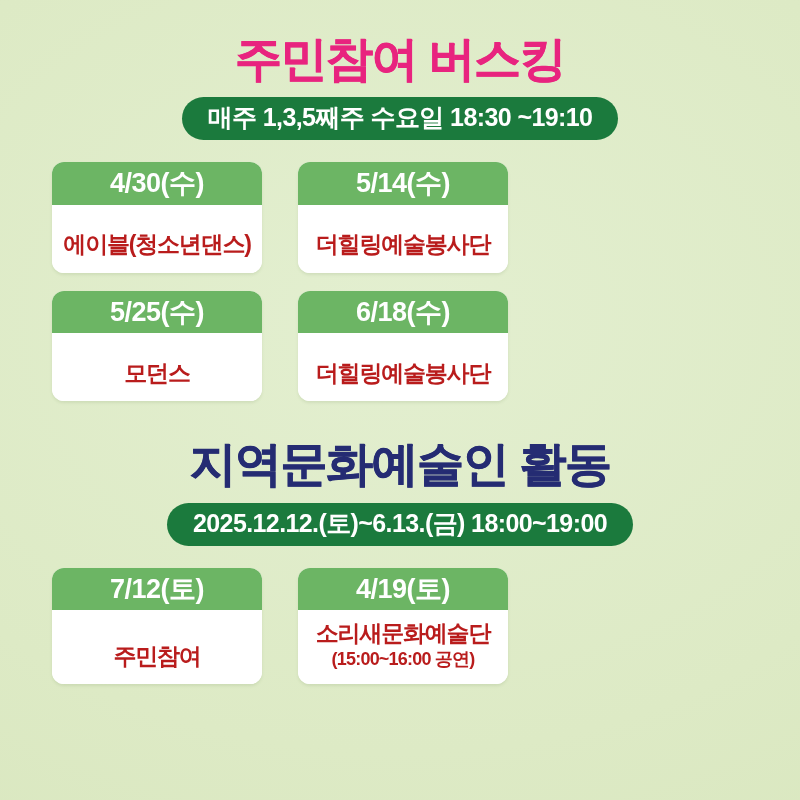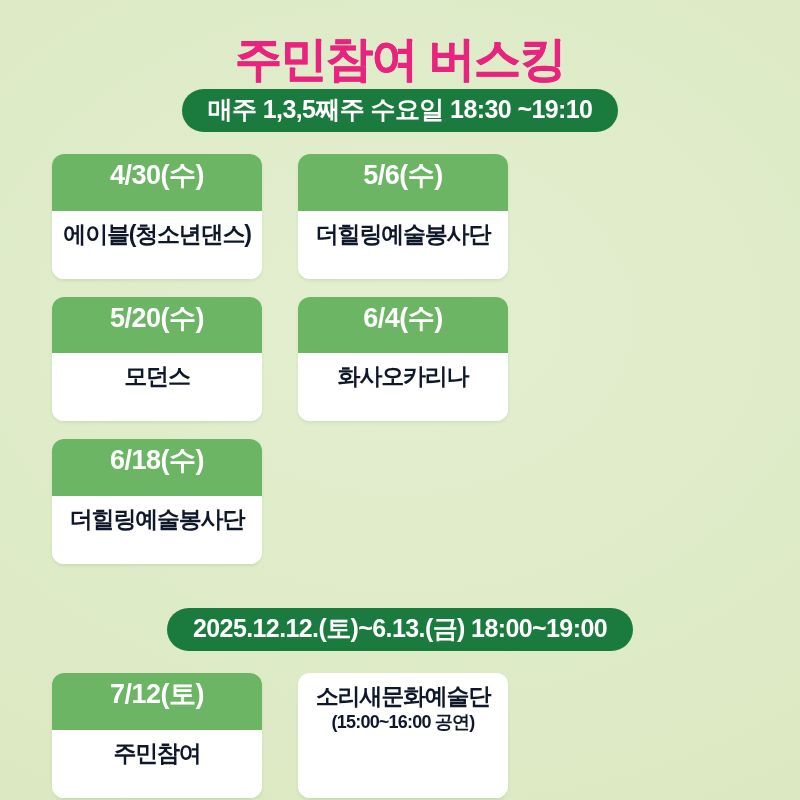--- a/index.html
+++ b/index.html
@@ -41,21 +41,21 @@
     letter-spacing: -1.5px;
     line-height: 1.05;
     text-align: center;
     margin: 0;
     -webkit-text-stroke: 0.6px currentColor;
   }
   .title-pink  { color: #e8247f; }
   .title-navy  { color: #252c73; }
 
   .section-pill {
-    margin-top: 6px;
+    margin-top: 14px;
     background: #1b7a3d;
     color: #ffffff;
     border-radius: 999px;
     padding: 6px 26px 8px;
     font-size: 25px;
     font-weight: 700;
     letter-spacing: -0.6px;
     line-height: 1.15;
     white-space: nowrap;
     text-align: center;
@@ -79,31 +79,31 @@
     display: flex;
     flex-direction: column;
   }
   .card-date {
     background: #6cb564;
     color: #ffffff;
     font-size: 27px;
     font-weight: 800;
     letter-spacing: -0.5px;
     text-align: center;
-    padding: 7px 4px 20px;
+    padding: 7px 4px 6px;
     line-height: 1.1;
   }
   .card-body {
     background: #ffffff;
-    color: #0f172a;
+    color: #b91c1c;
     flex: 1;
     display: flex;
     flex-direction: column;
     align-items: center;
-    justify-content: flex-start;
+    justify-content: flex-end;
     padding: 10px 6px 14px;
     min-height: 44px;
   }
   .card-name {
     font-size: 23px;
     font-weight: 800;
     letter-spacing: -1.2px;
     line-height: 1.2;
     text-align: center;
     white-space: nowrap;
@@ -132,68 +132,63 @@
 
       <div class="card">
         <div class="card-date">4/30(수)</div>
         <div class="card-body">
           <div class="card-name">에이블(청소년댄스)</div>
 
         </div>
       </div>
 
       <div class="card">
-        <div class="card-date">5/6(수)</div>
+        <div class="card-date">5/14(수)</div>
         <div class="card-body">
           <div class="card-name">더힐링예술봉사단</div>
 
         </div>
       </div>
 
       <div class="card">
-        <div class="card-date">5/20(수)</div>
+        <div class="card-date">5/25(수)</div>
         <div class="card-body">
           <div class="card-name">모던스</div>
 
         </div>
       </div>
 
-      <div class="card">
-        <div class="card-date">6/4(수)</div>
-        <div class="card-body">
-          <div class="card-name">화사오카리나</div>
-
-        </div>
-      </div>
 
       <div class="card">
         <div class="card-date">6/18(수)</div>
         <div class="card-body">
           <div class="card-name">더힐링예술봉사단</div>
 
         </div>
       </div>
 
     </div>
   </div>
 
   <div class="section section-2">
+    <h1 class="section-title title-navy">지역문화예술인 활동</h1>
     <div class="section-pill">2025.12.12.(토)~6.13.(금) 18:00~19:00</div>
 
     <div class="card-grid">
 
       <div class="card">
         <div class="card-date">7/12(토)</div>
         <div class="card-body">
           <div class="card-name">주민참여</div>
 
         </div>
       </div>
 
       <div class="card">
+        <div class="card-date">4/19(토)</div>
         <div class="card-body">
           <div class="card-name">소리새문화예술단</div>
           <div class="card-sub">(15:00~16:00 공연)</div>
         </div>
       </div>
 
     </div>
   </div>
 
 </div>

